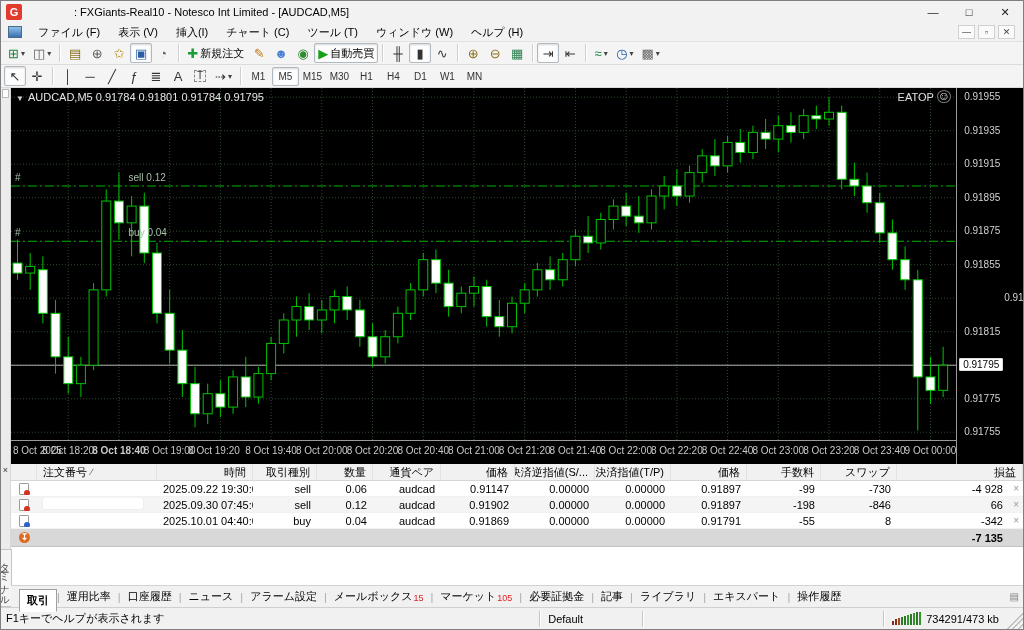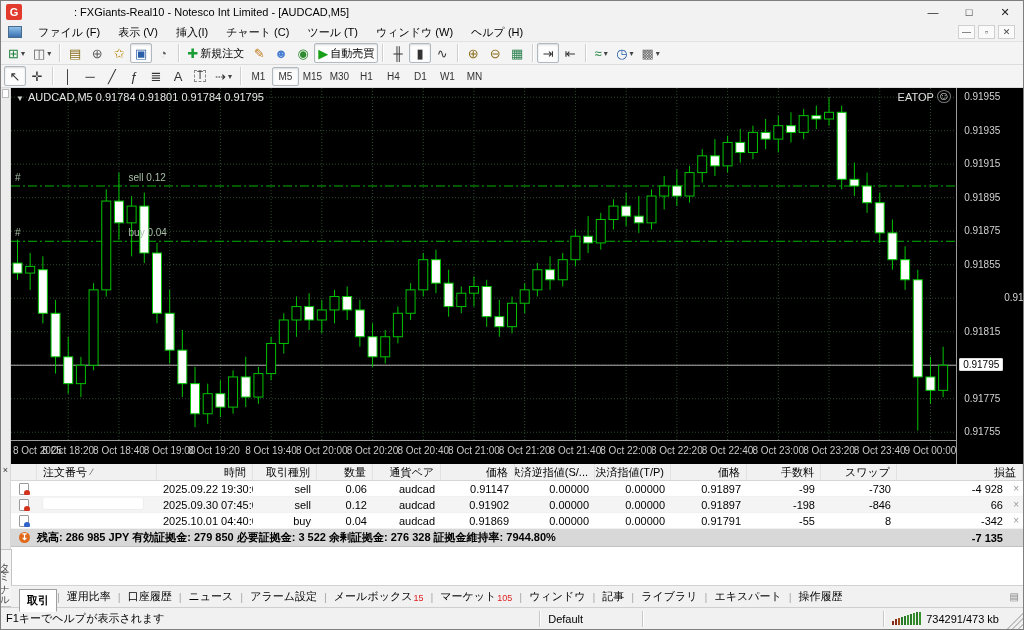--- a/index.html
+++ b/index.html
@@ -461,21 +461,21 @@
             <div class="lvl-label" style="left: 4px; top: 139.266px;">
               <span>#</span>
               <span class="gap"></span>
               <span>buy 0.04</span>
             </div>
           </div>
       </div>
       <div class="taxis" id="taxis">
           <div class="tl" style="left: 2px;">8 Oct 2025</div>
           <div class="tl" style="left: 57.22px; transform: translateX(-50%);">8 Oct 18:20</div>
-          <div class="tl" style="left: 107.94px; transform: translateX(-50%);">8 Oct 18:40</div>
+          <div class="tl" style="left: 107.94px; transform: translateX(-50%); font-weight: bold;">8 Oct 18:40</div>
           <div class="tl" style="left: 158.66px; transform: translateX(-50%);">8 Oct 19:00</div>
           <div class="tl" style="left: 203px; transform: translateX(-50%);">8 Oct 19:20</div>
           <div class="tl" style="left: 260.1px; transform: translateX(-50%);">8 Oct 19:40</div>
           <div class="tl" style="left: 310.82px; transform: translateX(-50%);">8 Oct 20:00</div>
           <div class="tl" style="left: 361.54px; transform: translateX(-50%);">8 Oct 20:20</div>
           <div class="tl" style="left: 412.26px; transform: translateX(-50%);">8 Oct 20:40</div>
           <div class="tl" style="left: 462.98px; transform: translateX(-50%);">8 Oct 21:00</div>
           <div class="tl" style="left: 513.7px; transform: translateX(-50%);">8 Oct 21:20</div>
           <div class="tl" style="left: 564.42px; transform: translateX(-50%);">8 Oct 21:40</div>
           <div class="tl" style="left: 615.14px; transform: translateX(-50%);">8 Oct 22:00</div>
@@ -584,21 +584,20 @@
             <span class="tcell">0.00000</span>
             <span class="tcell">0.00000</span>
             <span class="tcell">0.91791</span>
             <span class="tcell">-55</span>
             <span class="tcell">8</span>
             <span class="tcell profit">-342</span>
             <span class="rowx">×</span>
           </div>
           <div class="balrow">
             <span class="balicon">↧</span>
-            <span class="baltext">残高: 286 985 JPY  有効証拠金: 279 850  必要証拠金: 3 522  余剰証拠金: 276 328  証拠金維持率: 7944.80%</span>
             <span class="balprofit">-7 135</span>
           </div>
         </div>
       <div class="t-tabs" id="t-tabs">
           <span class="tab active">
             <span>取引</span>
           </span>
           <span class="tab-sep">|</span>
           <span class="tab">
             <span>運用比率</span>
@@ -620,21 +619,21 @@
             <span>メールボックス</span>
             <span class="badge">15</span>
           </span>
           <span class="tab-sep">|</span>
           <span class="tab">
             <span>マーケット</span>
             <span class="badge">105</span>
           </span>
           <span class="tab-sep">|</span>
           <span class="tab">
-            <span>ウィンドウ</span>
+            <span>必要証拠金</span>
           </span>
           <span class="tab-sep">|</span>
           <span class="tab">
             <span>記事</span>
           </span>
           <span class="tab-sep">|</span>
           <span class="tab">
             <span>ライブラリ</span>
           </span>
           <span class="tab-sep">|</span>

